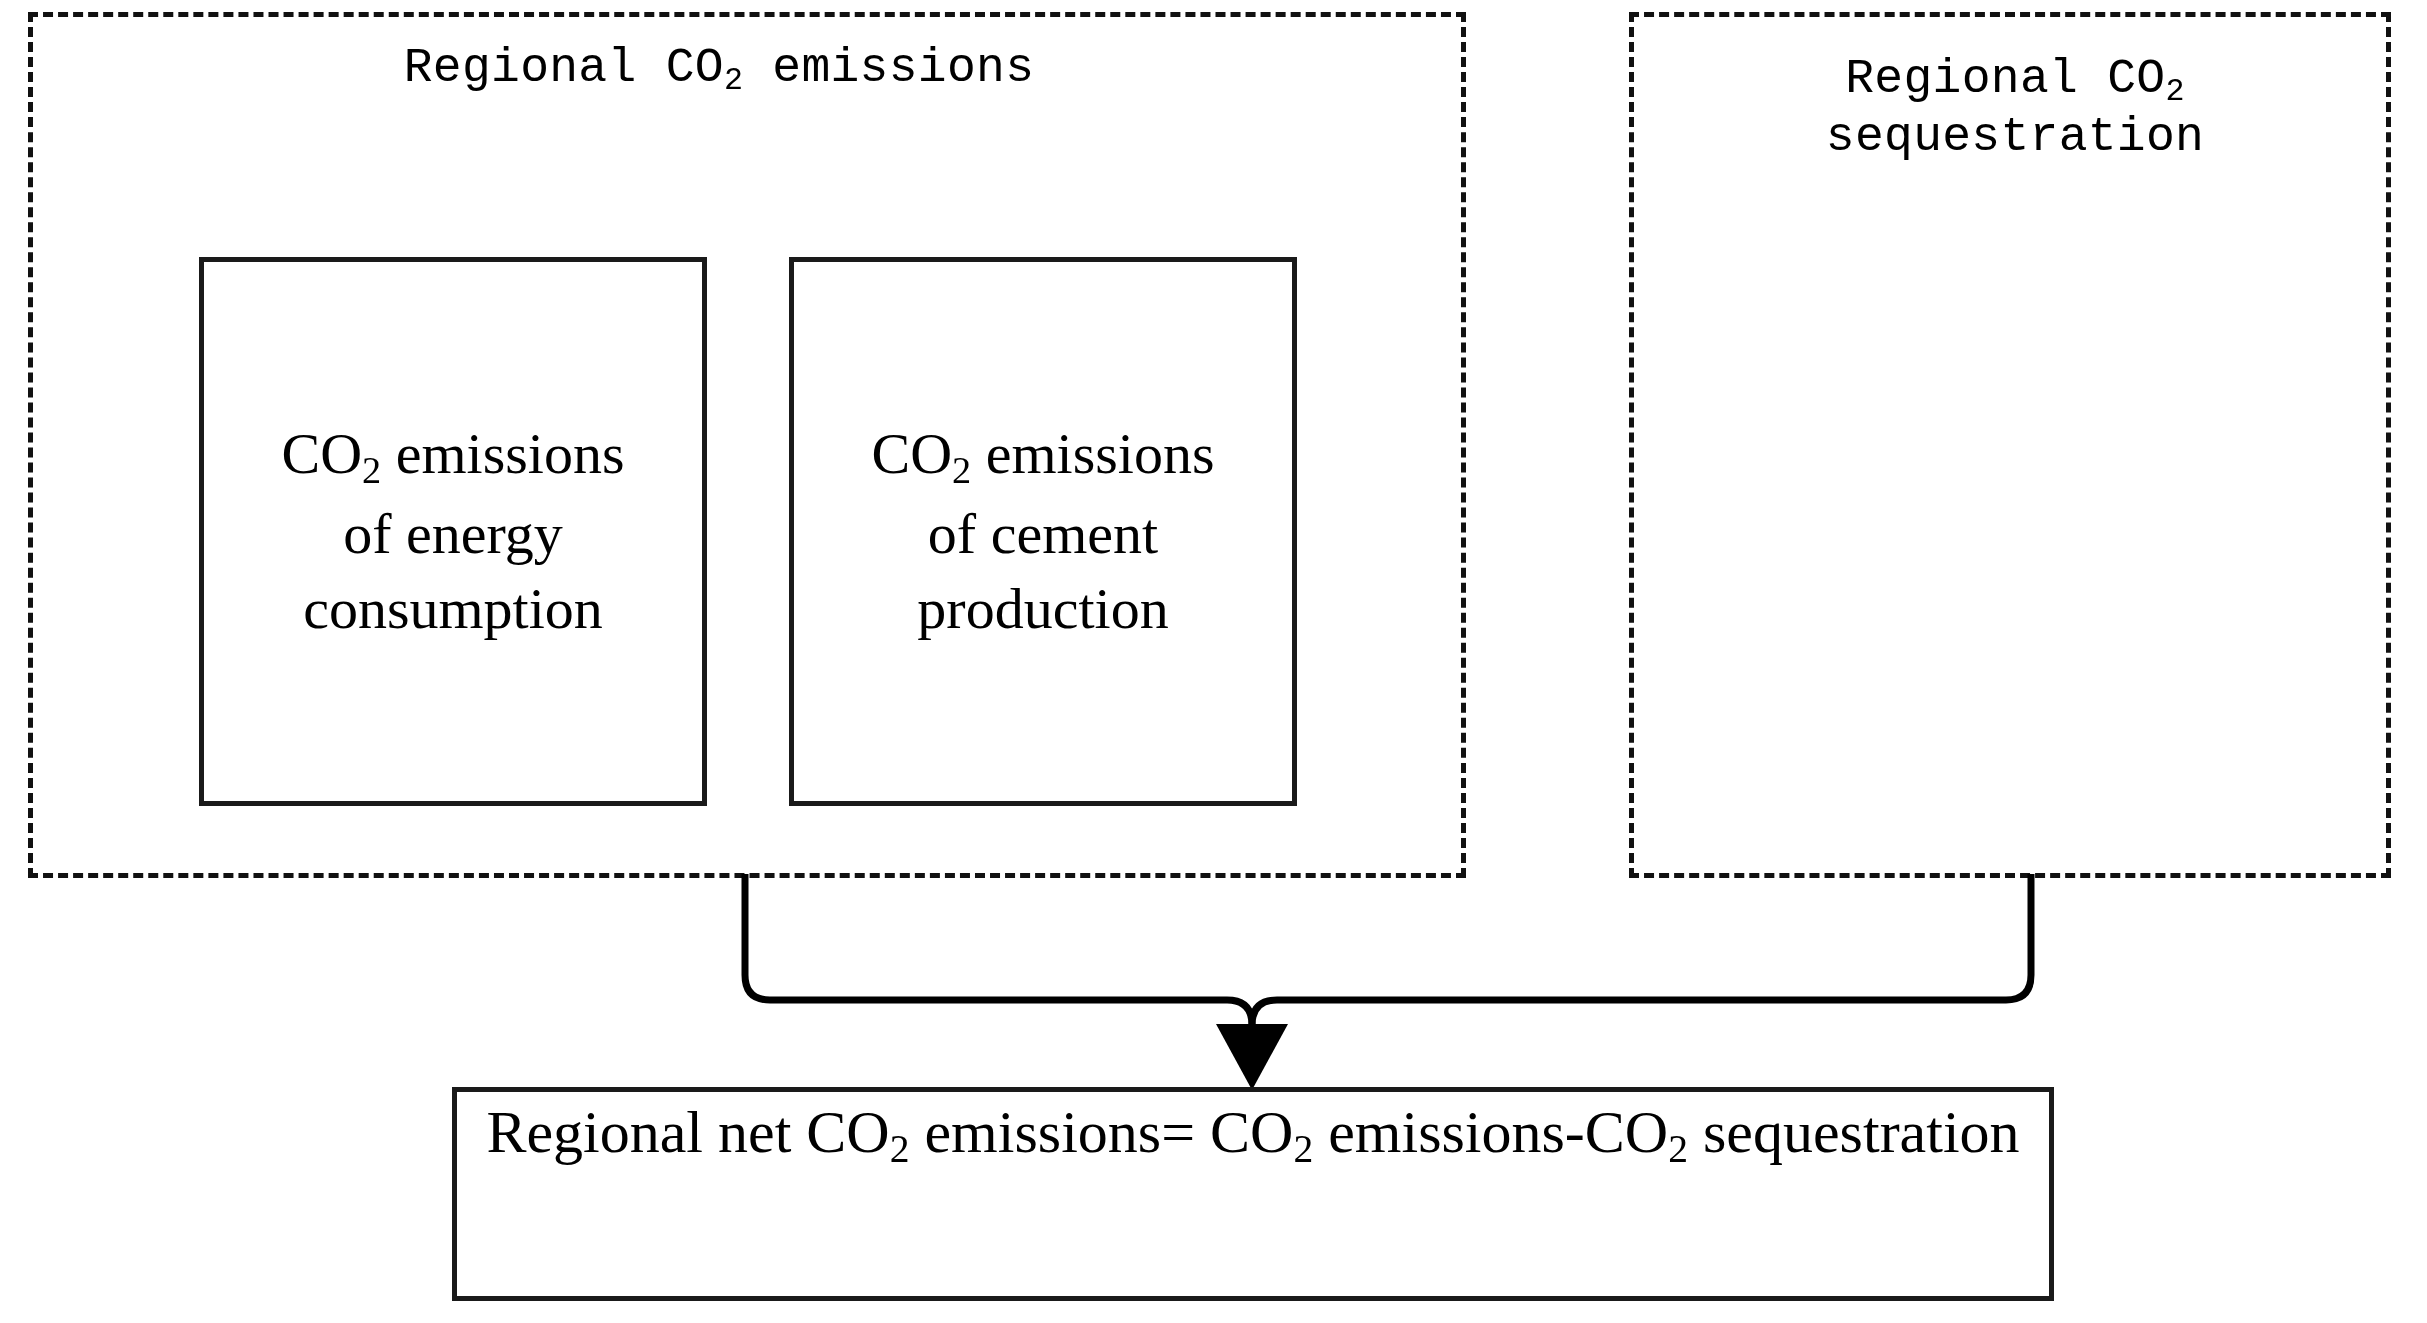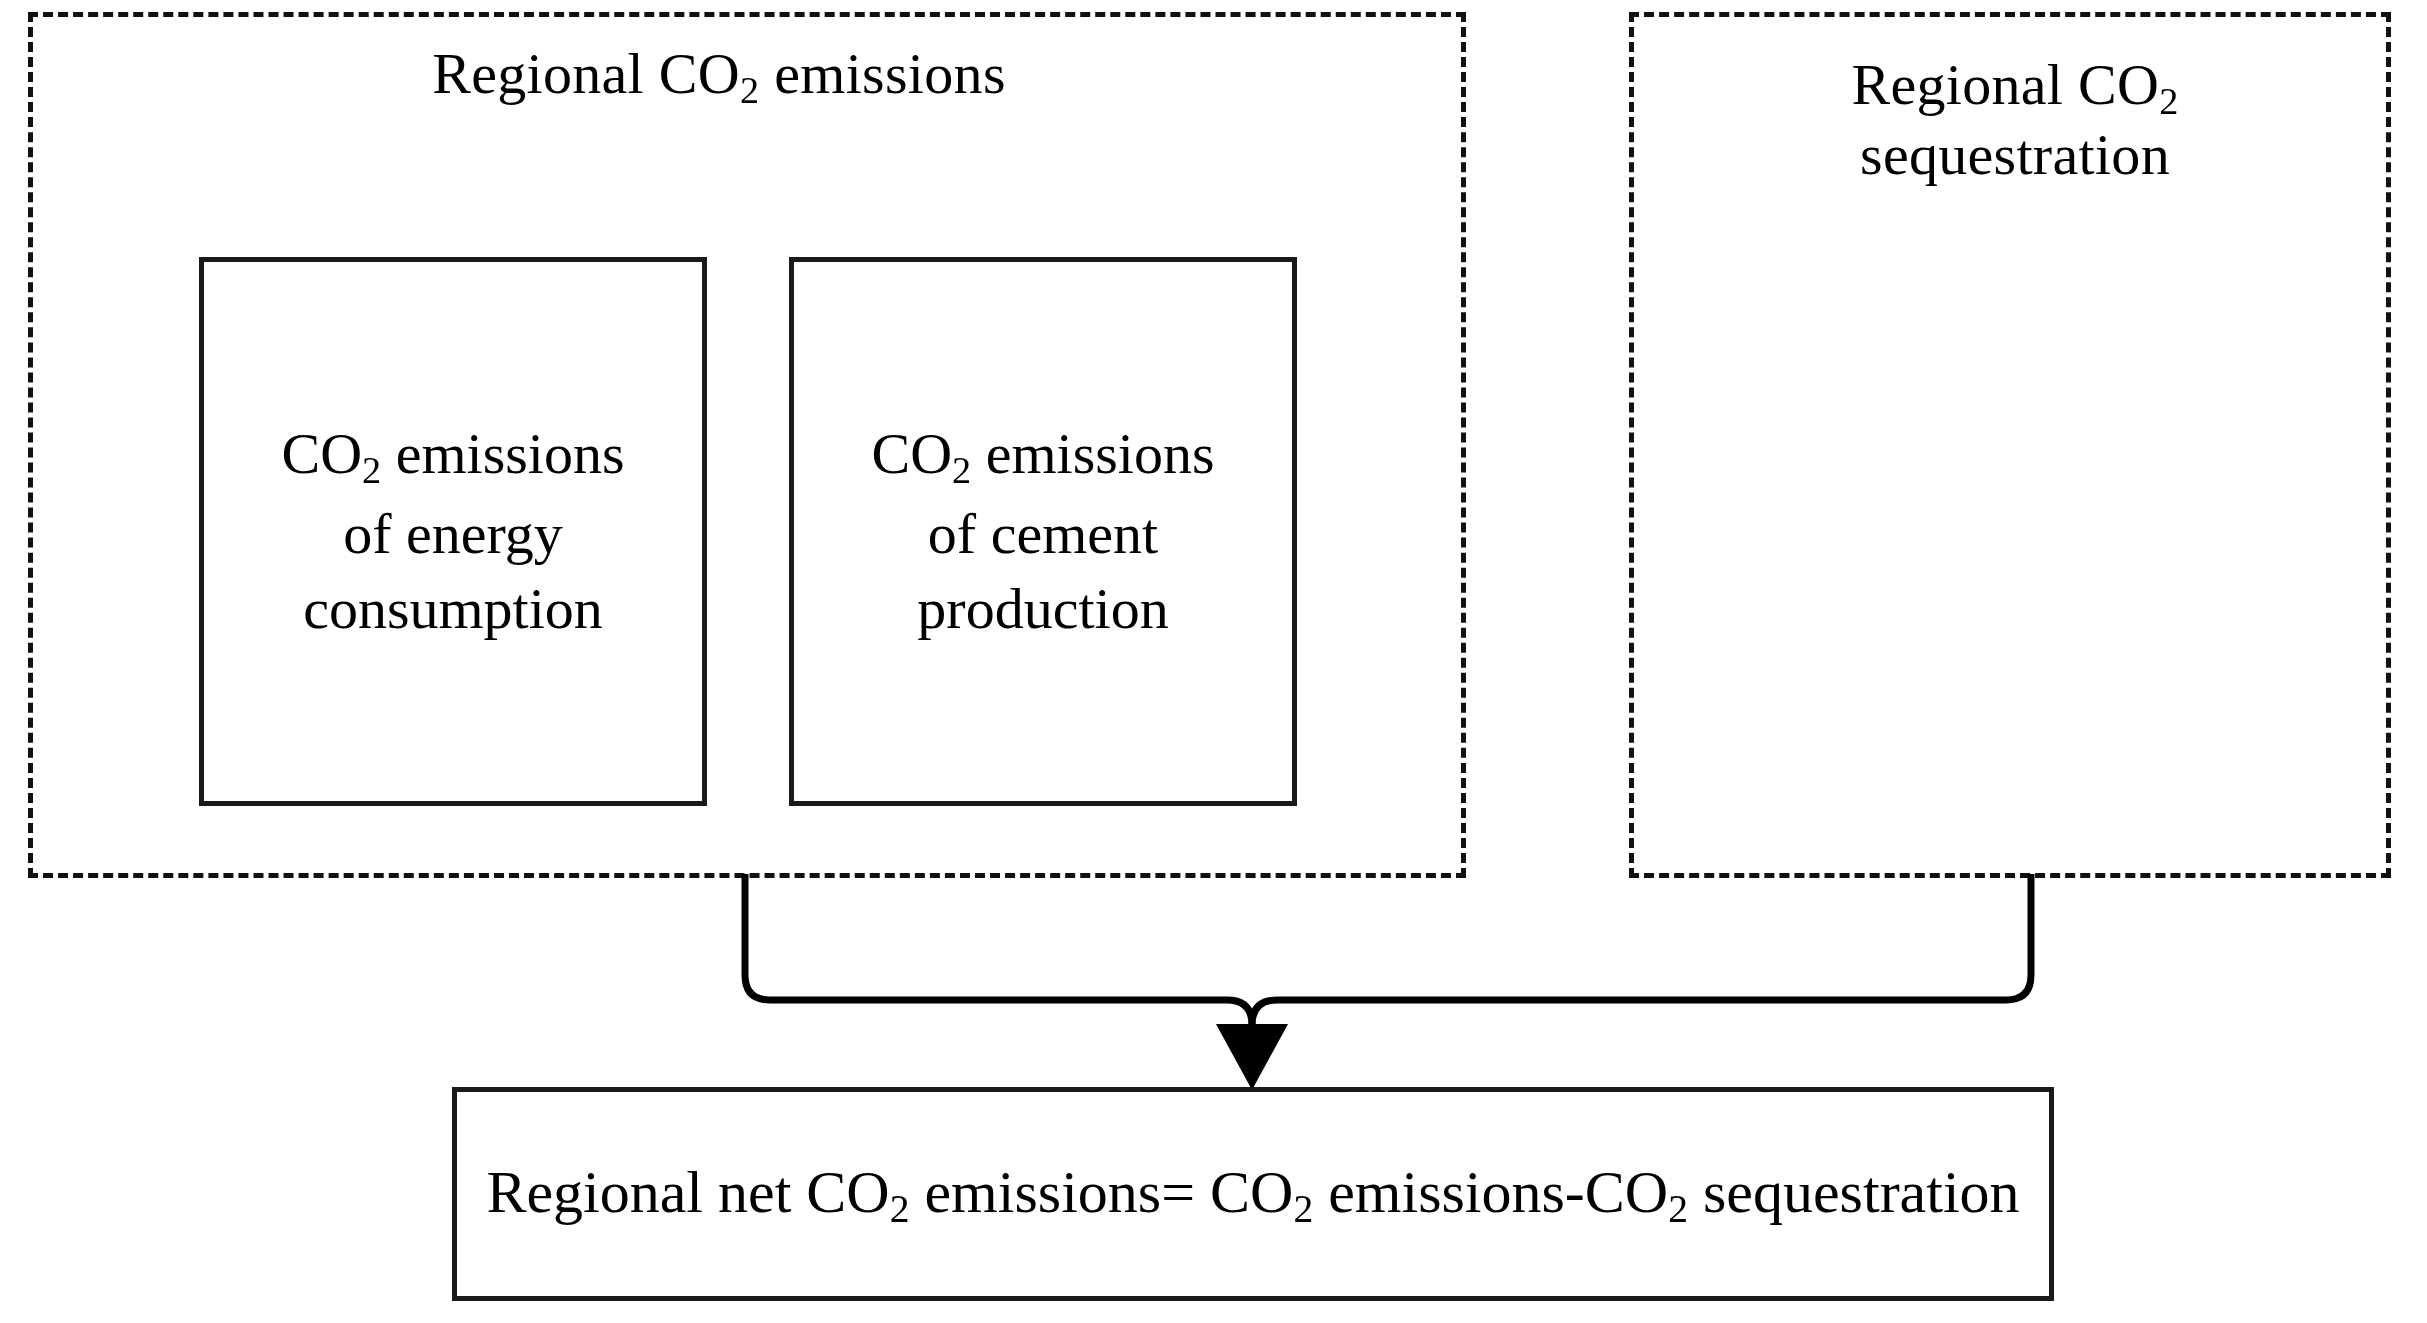--- a/index.html
+++ b/index.html
@@ -36,24 +36,25 @@
     left: 1629px;
     top: 12px;
     width: 762px;
     height: 866px;
   }
 
   
   .group-title {
     position: absolute;
     text-align: center;
-    font-size: 58px;
+    font-size: 48px;
     line-height: 1.12;
     letter-spacing: 0.3px;
     white-space: pre-line;
+    font-family: Liberation Mono, monospace;
   }
   #title-emissions {
     left: 0;
     top: 42px;
     width: 1438px;
   }
   #title-sequestration {
     left: 0;
     top: 36px;
     width: 762px;
@@ -100,21 +101,20 @@
   #box-net {
     position: absolute;
     left: 452px;
     top: 1087px;
     width: 1602px;
     height: 214px;
     border: 5px solid #1a1a1a;
     box-sizing: border-box;
     background: #ffffff;
     display: flex;
-    align-items: center;
     justify-content: center;
     text-align: center;
   }
   #box-net .box-text {
     font-size: 60px;
     line-height: 1.35;
     padding: 0 26px;
   }
 
   

